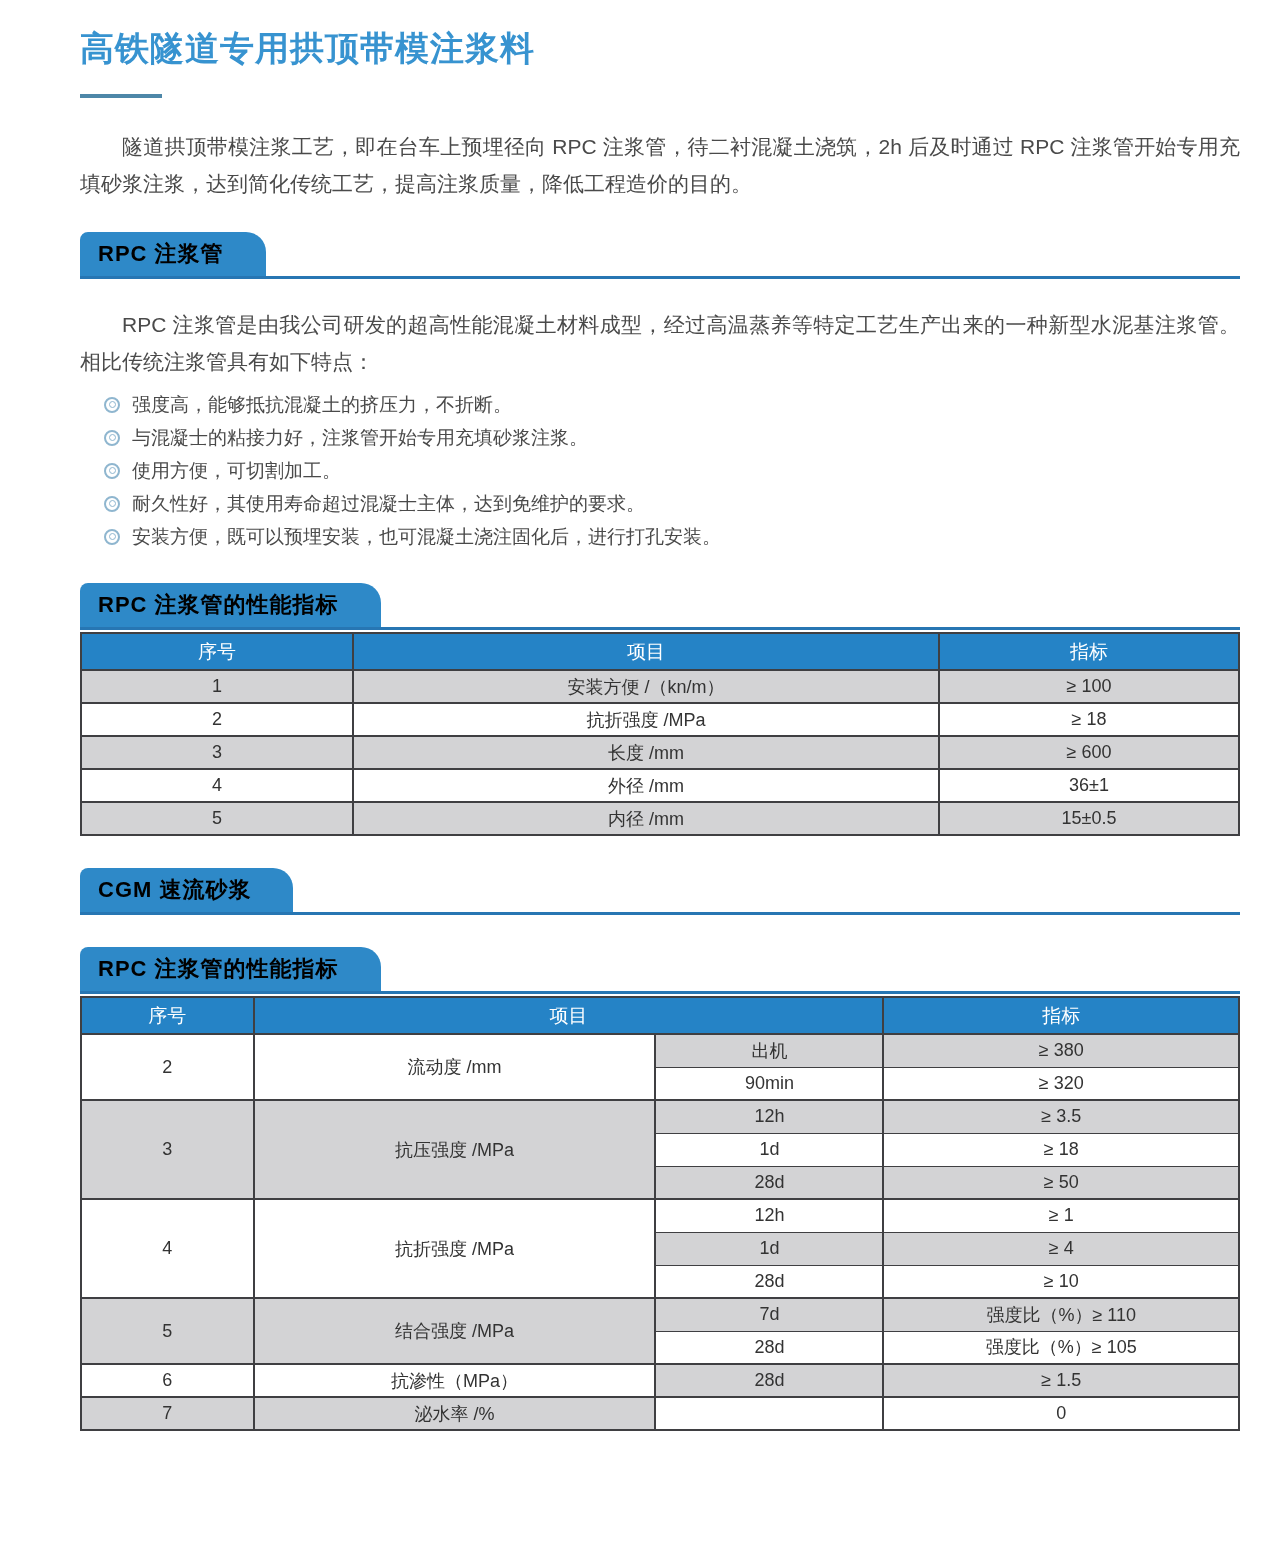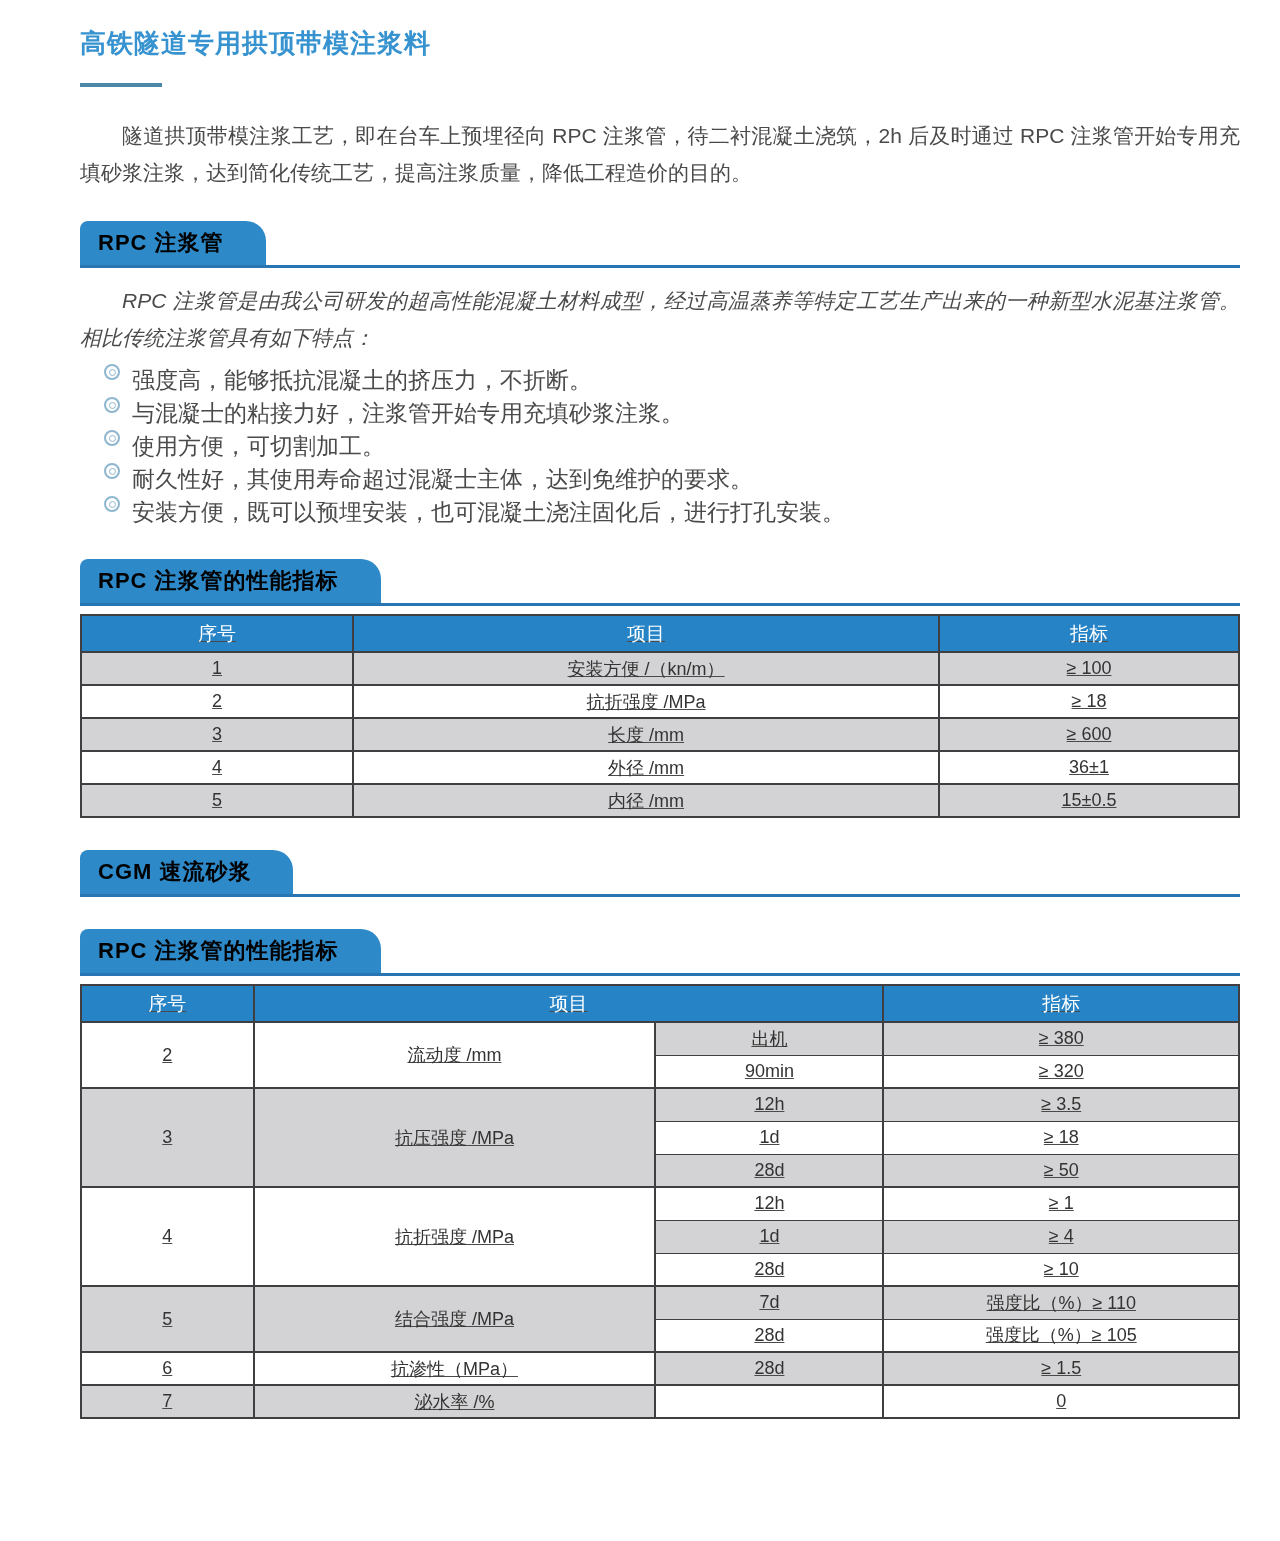--- a/index.html
+++ b/index.html
@@ -15,21 +15,21 @@
   }
   *{margin:0;padding:0;box-sizing:border-box;}
   html,body{background:#ffffff;}
   body{
     width:1280px;height:1541px;overflow:hidden;
     font-family:"Liberation Sans","DejaVu Sans",sans-serif;
     color:var(--text);
   }
   .content{padding:26px 40px 0 80px;}
   h1.title{
-    font-size:26px;font-weight:bold;color:var(--title-blue);
+    font-size:34px;font-weight:bold;color:var(--title-blue);
     letter-spacing:1px;
   }
   .title-underline{
     width:82px;height:4px;background:#4d87a8;margin-top:22px;
   }
   .para{
     font-size:21px;line-height:37px;color:var(--text);
     text-align:justify;
   }
   .indent{text-indent:2em;}
@@ -39,38 +39,38 @@
     border-bottom:3px solid var(--line-blue);
   }
   .badge{
     display:inline-block;
     background:var(--badge-blue);
     color:#000000;font-size:22px;font-weight:bold;
     padding:7px 42px 7px 18px;
     border-radius:8px 20px 0 0;
     letter-spacing:1px;
   }
-  .sec-para{margin-top:14px;font-style:italic;}
+  .sec-para{margin-top:27px;}
   ul.bullets{list-style:none;margin-top:8px;}
   ul.bullets li{
-    display:flex;align-items:flex-start;
-    font-size:23px;line-height:33px;color:var(--text);
+    display:flex;align-items:center;
+    font-size:19px;line-height:33px;color:var(--text);
     padding-left:24px;
   }
   .ring{
     display:inline-flex;align-items:center;justify-content:center;
     width:16px;height:16px;border:2px solid var(--ring);border-radius:50%;
     margin-right:12px;flex:none;
   }
   .ring-in{
     display:block;width:7px;height:7px;border:1.5px solid var(--ring);border-radius:50%;
   }
   table.t{
     width:100%;border-collapse:collapse;table-layout:fixed;
-    margin-top:8px;border:2px solid var(--bord);text-decoration:underline;
+    margin-top:2px;border:2px solid var(--bord);
   }
   table.t th{
     background:var(--head-blue);color:#ffffff;font-weight:500;
     height:37px;font-size:19px;border:2px solid var(--bord);
     text-align:center;
   }
   table.t td{
     text-align:center;height:33px;font-size:18px;color:var(--cell-text);
   }
   table.t1 td{border:2px solid var(--bord);}

